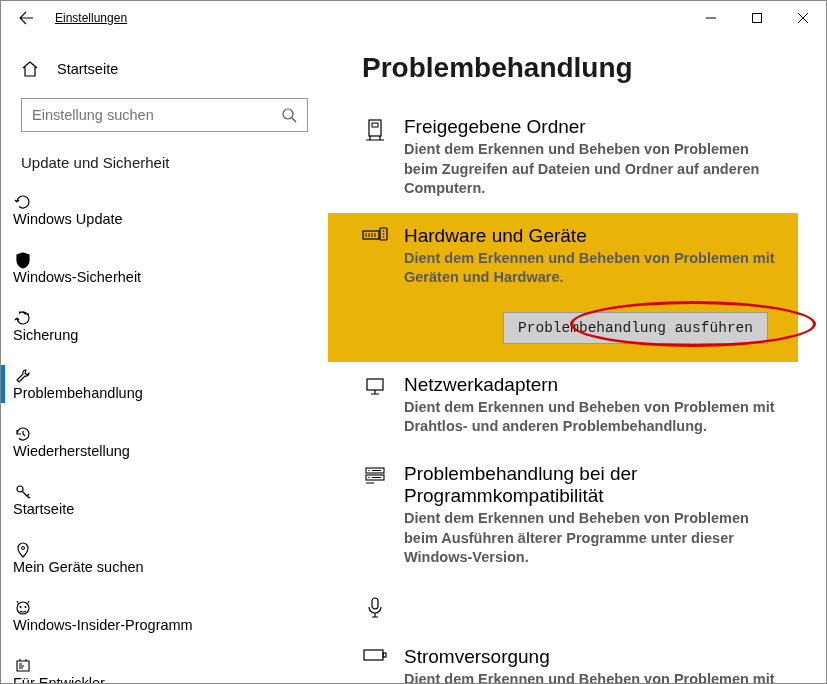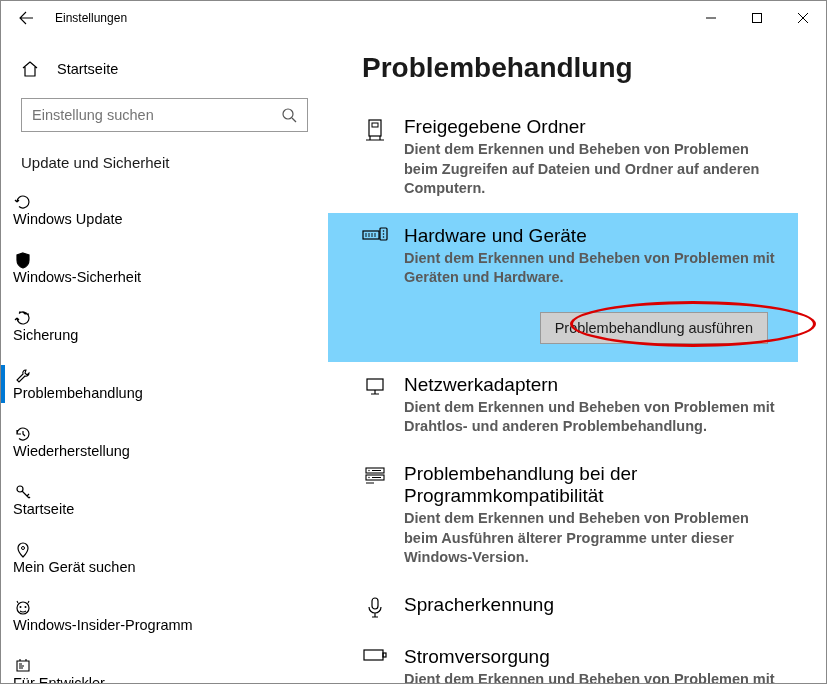--- a/index.html
+++ b/index.html
@@ -1,21 +1,21 @@
 <!DOCTYPE html>
 <html><head>
   <meta charset="utf-8">
   <style>
     * { box-sizing: border-box; margin: 0; padding: 0; }
     body { font-family: "Segoe UI", Tahoma, sans-serif; font-size: 14px; color: #1a1a1a; background: #fff; }
     .window { width: 827px; height: 684px; border: 1px solid #888; overflow: hidden; display: flex; flex-direction: column; background: #fff; }
     
     .titlebar { height: 33px; display: flex; align-items: center; padding: 0 0 0 4px; border-bottom: 0; }
     .titlebar .back { width: 42px; height: 33px; display:flex; align-items:center; justify-content:center; cursor:pointer; }
-    .titlebar .title { font-size: 12px; color: #000; margin-left: 8px; }
+    .titlebar .title { font-size: 12px; color: #000; margin-left: 8px; text-decoration: underline; }
     .titlebar .spacer { flex:1; }
     .win-btn { width: 46px; height: 33px; display:flex; align-items:center; justify-content:center; cursor:pointer; }
     
     .body { display:flex; flex:1; overflow:hidden; }
     
     .sidebar { width: 327px; padding: 14px 0 0 0; overflow-y:auto; }
     .home-row { display:flex; align-items:center; padding: 12px 20px; cursor:pointer; }
     .home-row .icon { width: 20px; text-align:center; margin-right: 16px; }
     .home-row .label { font-size: 14.5px; color:#000; }
     
@@ -28,27 +28,27 @@
     .nav-item { display:flex; padding: 12px 12px; cursor:pointer; position:relative;flex-direction:column; }
     .nav-item .icon { width: 20px; text-align:center; margin-right: 16px; display:flex; justify-content:center; }
     .nav-item .label { font-size: 14.5px; color:#000; }
     .nav-item.selected::before { content:""; position:absolute; left:0; top:10px; bottom:10px; width:4px; background:#0078d4; }
     
     .main { flex:1; padding: 18px 28px 0 34px; overflow-y:auto; }
     .main h1 { font-size: 28px; font-weight: 600; margin-bottom: 20px; }
     
     .trouble-list { margin-left: -34px; }
     .trouble-item { display:flex; padding: 12px 12px 14px 34px; }
-    .trouble-item.expanded { background: #7dd3fc; padding-bottom: 18px; }
+    .trouble-item.expanded { background: #eab308; padding-bottom: 18px; }
     .trouble-item .ticon { width: 26px; margin-right: 16px; flex-shrink:0; padding-top:2px; display:flex; justify-content:center; }
     .trouble-item .tcontent { flex:1; }
     .trouble-item .ttitle { font-size: 19px; color:#000; margin-bottom: 2px; }
     .trouble-item .tdesc { font-size: 14.5px; color:#5a5a5a; line-height: 1.35; font-weight: bold; }
     .run-btn-wrap { text-align:right; margin-top: 24px; padding-right: 18px; }
-    .run-btn { display:inline-block; padding: 7px 14px; background:#cfcfcf; border:1px solid #999; font-size: 14.5px; cursor:pointer; }
+    .run-btn { display:inline-block; padding: 7px 14px; background:#cfcfcf; border:1px solid #999; font-size: 14.5px; cursor:pointer;font-family:Liberation Mono, monospace; }
     
     .annot-ellipse { position:absolute; border:3px solid #d90000; border-radius: 50%; pointer-events:none; }
     
     .relwrap { position: relative; }
     
     svg { display:block; }
   </style>
 </head>
 <body>
 
@@ -161,21 +161,21 @@
         <span class="label">Startseite</span>
       </div>
 
       <div class="nav-item">
         <span class="icon">
           <svg width="18" height="18" viewBox="0 0 18 18">
               <path d="M9 2 a5 5 0 0 1 5 5 c0 4 -5 9 -5 9 s-5-5 -5-9 a5 5 0 0 1 5-5 z" stroke="#000" stroke-width="1.2" fill="none"></path>
               <circle cx="9" cy="7" r="1.5" stroke="#000" stroke-width="1" fill="none"></circle>
             </svg>
         </span>
-        <span class="label">Mein Gerät suchen</span>
+        <span class="label">Mein Geräte suchen</span>
       </div>
 
       <div class="nav-item">
         <span class="icon">
           <svg width="18" height="18" viewBox="0 0 18 18">
               <circle cx="9" cy="9" r="6" stroke="#000" stroke-width="1.2" fill="none"></circle>
               <circle cx="6.5" cy="8" r="1" fill="#000"></circle>
               <circle cx="11.5" cy="8" r="1" fill="#000"></circle>
               <path d="M6 12 q3 2 6 0" stroke="#000" stroke-width="1.1" fill="none"></path>
               <path d="M4 4 l-1-2 M14 4 l1-2" stroke="#000" stroke-width="1.1"></path>
@@ -265,21 +265,20 @@
         </div>
 
         <div class="trouble-item">
           <div class="ticon">
             <svg width="22" height="24" viewBox="0 0 22 24">
                 <rect x="8" y="2" width="6" height="11" rx="3" stroke="#000" stroke-width="1.2" fill="none"></rect>
                 <path d="M5 11 a6 6 0 0 0 12 0 M11 17 v4 M8 21 h6" stroke="#000" stroke-width="1.2" fill="none"></path>
               </svg>
           </div>
           <div class="tcontent">
-            <div class="ttitle">Spracherkennung</div>
           </div>
         </div>
 
         <div class="trouble-item">
           <div class="ticon">
             <svg width="24" height="14" viewBox="0 0 24 14">
                 <rect x="1" y="2" width="19" height="10" stroke="#000" stroke-width="1.2" fill="none"></rect>
                 <rect x="20" y="5" width="3" height="4" stroke="#000" stroke-width="1.2" fill="none"></rect>
               </svg>
           </div>

